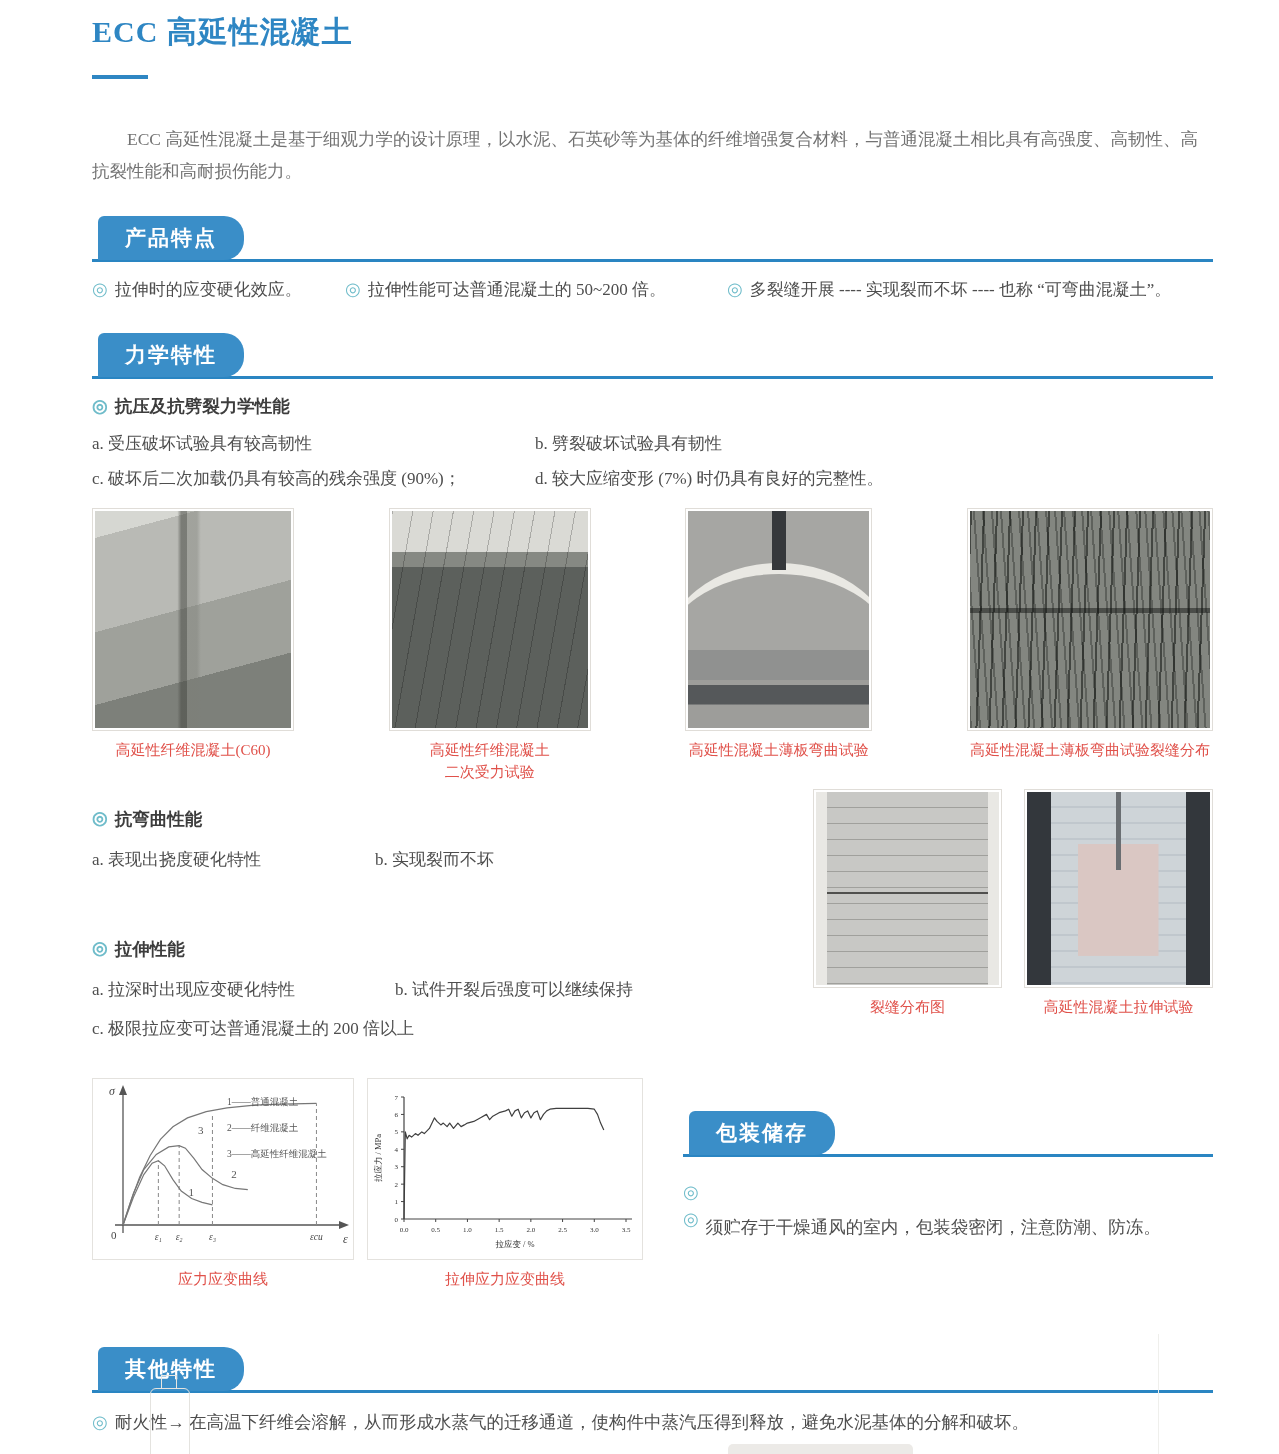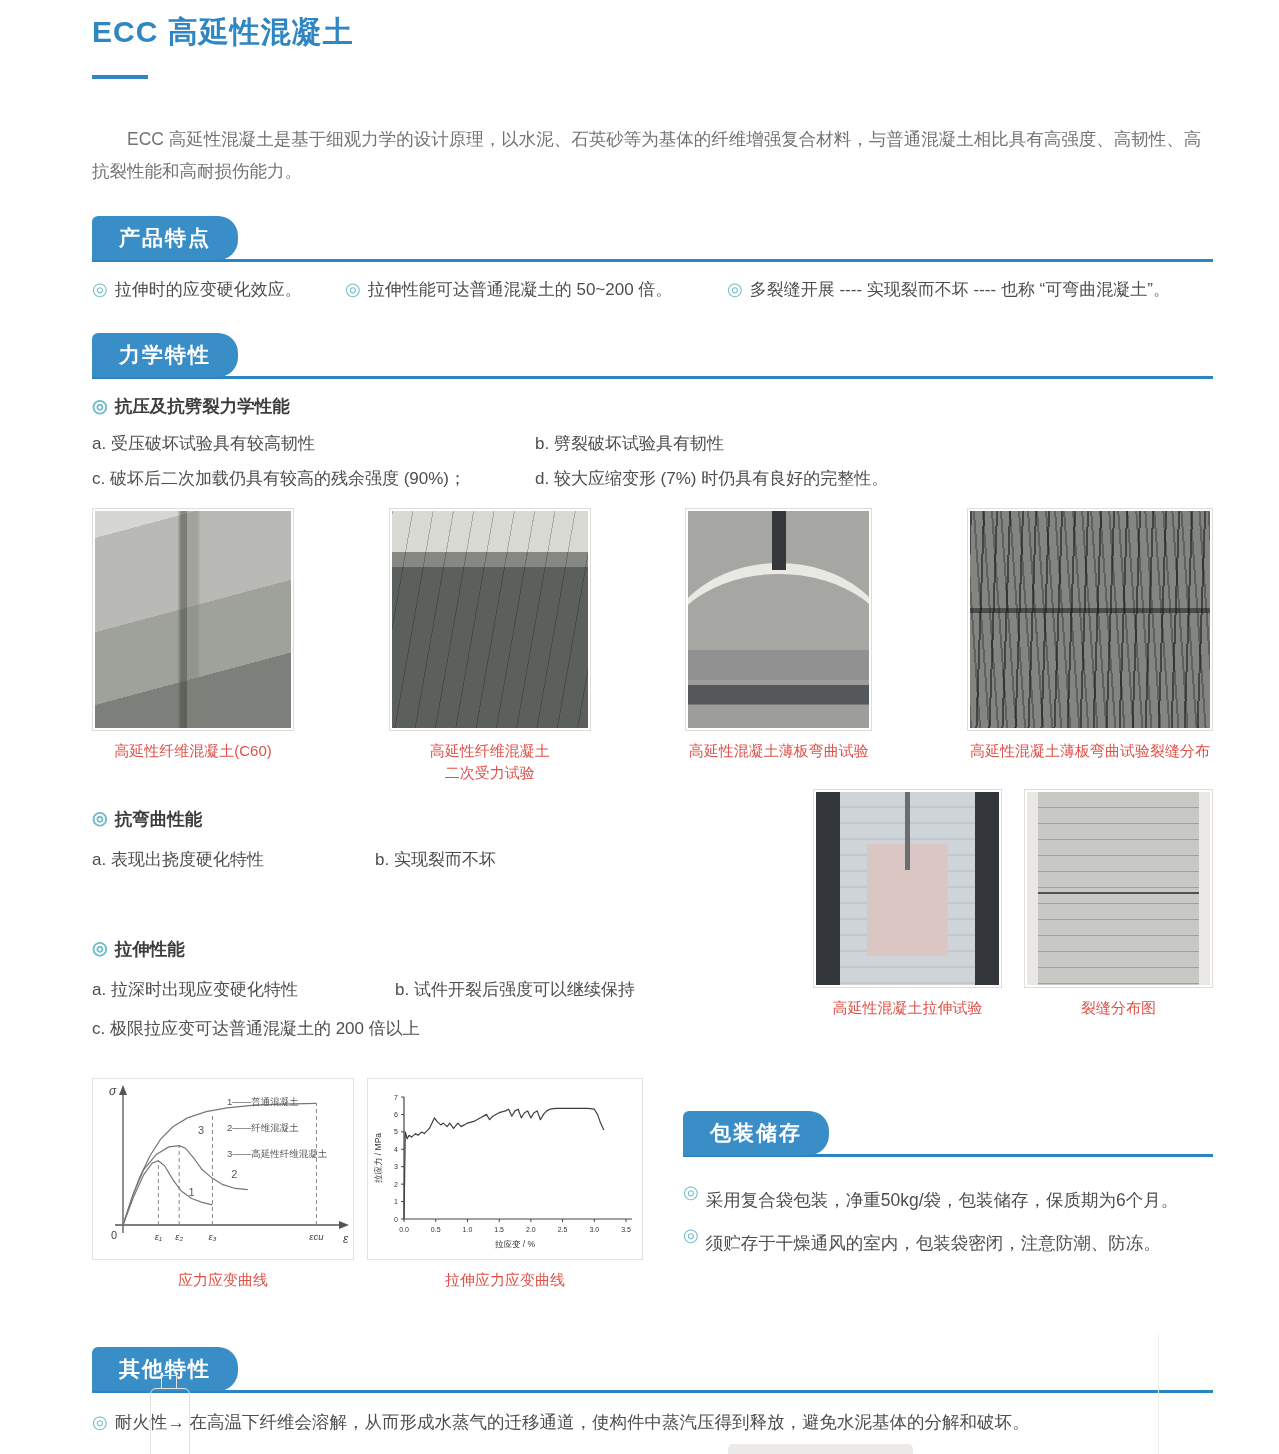--- a/index.html
+++ b/index.html
@@ -1,28 +1,28 @@
 <!DOCTYPE html>
 <html><head>
 <meta charset="utf-8">
 <style>
   html,body{margin:0;padding:0;background:#ffffff;}
   .page{position:relative;width:1279px;height:1454px;background:#fff;overflow:hidden;
-        font-family:Liberation Sans, sans-serif;color:#4e4e4e;}
+        font-family:Liberation Serif, serif;color:#4e4e4e;}
   .content{padding:0 66px 0 92px;}
 
   
   .page-title{margin:0;padding-top:12px;font-size:30px;font-weight:700;color:#2e86c3;letter-spacing:1px;}
   .title-underline{width:56px;height:4px;background:#2e86c3;margin-top:22px;}
 
   .intro{margin:44px 0 0 0;font-size:17.5px;line-height:1.85;text-indent:2em;color:#737373;}
 
   
   .sec-head{position:relative;margin-top:28px;border-bottom:3px solid #2a85c2;height:43px;}
-  .sec-tab{position:absolute;left:0;bottom:-1px;height:44px;line-height:44px;padding:0 27px;
+  .sec-tab{position:absolute;left:6px;bottom:-1px;height:44px;line-height:44px;padding:0 27px;
            background:#3a8ec8;color:#fff;font-size:21px;font-weight:700;
            border-radius:6px 20px 20px 0;letter-spacing:2px;}
   .sec-head.right{margin-top:0;}
 
   
   .brow{display:flex;margin-top:14px;font-size:17px;line-height:1.6;}
   .bullet{display:flex;align-items:flex-start;}
   .odot{color:#6fbcca;font-size:18px;margin-right:7px;line-height:1.5;flex:none;}
   .w253{width:253px;flex:none;}
   .w382{width:382px;flex:none;}
@@ -194,29 +194,29 @@
           </div>
           <div class="ab-row">
             <div class="aw303">a. 拉深时出现应变硬化特性</div>
             <div>b. 试件开裂后强度可以继续保持</div>
           </div>
           <div class="c-line">c. 极限拉应变可达普通混凝土的 200 倍以上</div>
         </div>
         <div class="zone-right">
           <figure class="zr-fig">
             <div class="ph">
+                <div class="p7"></div>
+              </div>
+            <figcaption class="cap">裂缝分布图</figcaption>
+          </figure>
+          <figure class="zr-fig">
+            <div class="ph">
                 <div class="p6"></div>
               </div>
             <figcaption class="cap">高延性混凝土拉伸试验</figcaption>
-          </figure>
-          <figure class="zr-fig">
-            <div class="ph">
-                <div class="p7"></div>
-              </div>
-            <figcaption class="cap">裂缝分布图</figcaption>
           </figure>
         </div>
       </div>
 
       <div class="charts-row">
         <figure class="chart-fig">
           <div class="chart-box">
             <svg id="chart1" width="260" height="176" viewBox="0 0 260 176">
                 <line x1="22" y1="146" x2="246" y2="146" stroke="#555" stroke-width="1.3"></line>
                 <polygon points="246,142 256,146 246,150" fill="#555"></polygon>
@@ -291,21 +291,20 @@
           <figcaption class="cap">拉伸应力应变曲线</figcaption>
         </figure>
 
         <div class="pack-col">
           <div class="sec-head right">
             <div class="sec-tab">包装储存</div>
           </div>
           <div class="pack-bullets">
             <div class="bullet">
               <span class="odot">◎</span>
-              <span>采用复合袋包装，净重50kg/袋，包装储存，保质期为6个月。</span>
             </div>
             <div class="bullet">
               <span class="odot">◎</span>
               <span>须贮存于干燥通风的室内，包装袋密闭，注意防潮、防冻。</span>
             </div>
           </div>
         </div>
       </div>
     </section>
 

